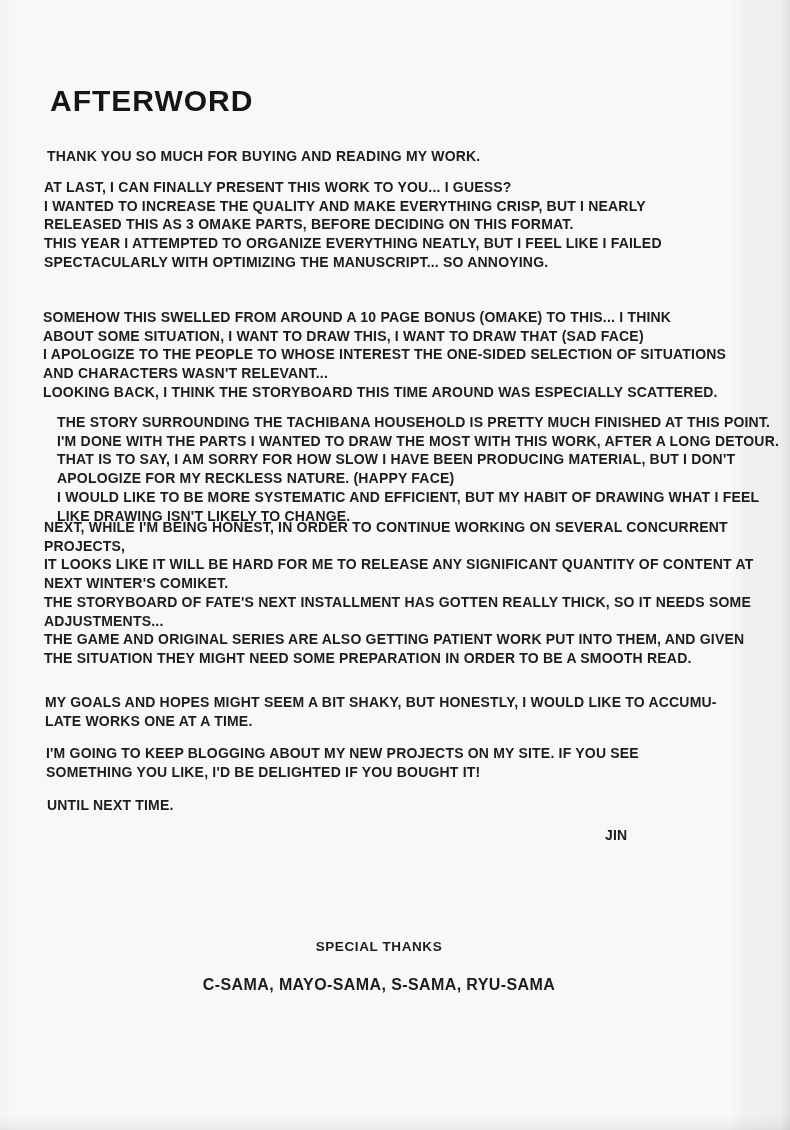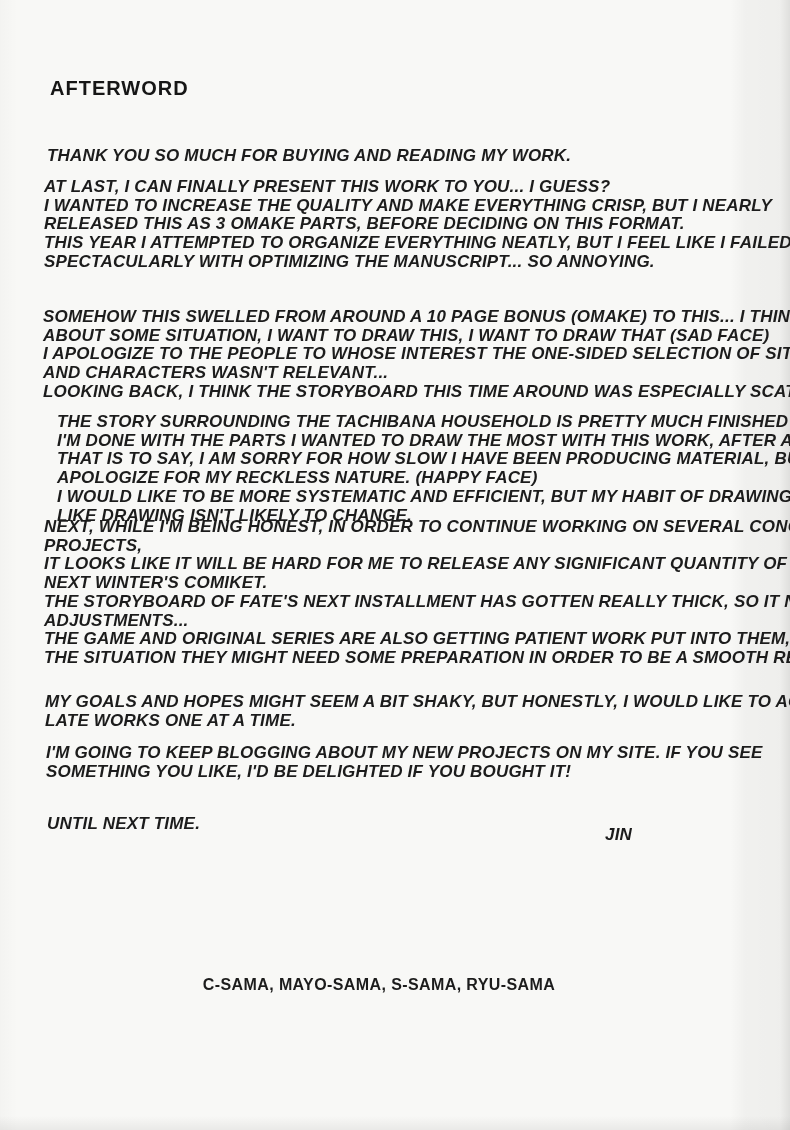--- a/index.html
+++ b/index.html
@@ -20,44 +20,43 @@
     background:
       linear-gradient(to right, rgba(0,0,0,0.02) 0px, rgba(0,0,0,0) 18px),
       linear-gradient(to left, rgba(0,0,0,0.10) 0px, rgba(0,0,0,0.04) 10px, rgba(0,0,0,0.03) 45px, rgba(0,0,0,0) 60px),
       linear-gradient(to top, rgba(0,0,0,0.06) 0px, rgba(0,0,0,0) 14px),
       #f8f8f6;
   }
   .tb {
     position: absolute;
     color: #1c1c1c;
     font-weight: bold;
-    font-size: 17px;
+    font-size: 14px;
     line-height: 18.7px;
     letter-spacing: 0.2px;
     white-space: pre;
-    font-style: italic;
   }
   .page-title {
     position: absolute;
     top: 64px;
     left: 50px;
     color: #161616;
     font-weight: bold;
-    font-size: 20px;
+    font-size: 30px;
     letter-spacing: 1px;
     white-space: pre;
   }
   .b-intro   { top: 147px; left: 47px; }
   .b-p1      { top: 178px; left: 44px; }
   .b-p2      { top: 308px; left: 43px; }
   .b-p3      { top: 413px; left: 43px; margin-left: 14px; }
   .b-p4      { top: 518px; left: 44px; }
   .b-p5      { top: 693px; left: 45px; }
   .b-p6      { top: 744px; left: 46px; }
-  .b-closing { top: 796px; left: 47px; margin-top: 19px; }
+  .b-closing { top: 796px; left: 47px; }
   .b-sign    { top: 826px; left: 605px; text-align: right; }
   .thanks-heading {
     position: absolute;
     top: 939px;
     left: 0;
     width: 758px;
     text-align: center;
     color: #1c1c1c;
     font-weight: bold;
     font-size: 13.5px;
@@ -127,18 +126,19 @@
   <div class="tb b-p6">I'M GOING TO KEEP BLOGGING ABOUT MY NEW PROJECTS ON MY SITE. IF YOU SEE
 SOMETHING YOU LIKE, I'D BE DELIGHTED IF YOU BOUGHT IT!</div>
 
   <div class="tb b-p5">MY GOALS AND HOPES MIGHT SEEM A BIT SHAKY, BUT HONESTLY, I WOULD LIKE TO ACCUMU-
 LATE WORKS ONE AT A TIME.</div>
 
   <div class="tb b-closing">UNTIL NEXT TIME.</div>
 
   <div class="tb b-sign">JIN</div>
 
+  <div class="thanks-heading">SPECIAL THANKS</div>
 
   <div class="thanks-names">C-SAMA, MAYO-SAMA, S-SAMA, RYU-SAMA</div>
 
   <div class="page-number">53</div>
 
 </div>
 
 </body></html>

